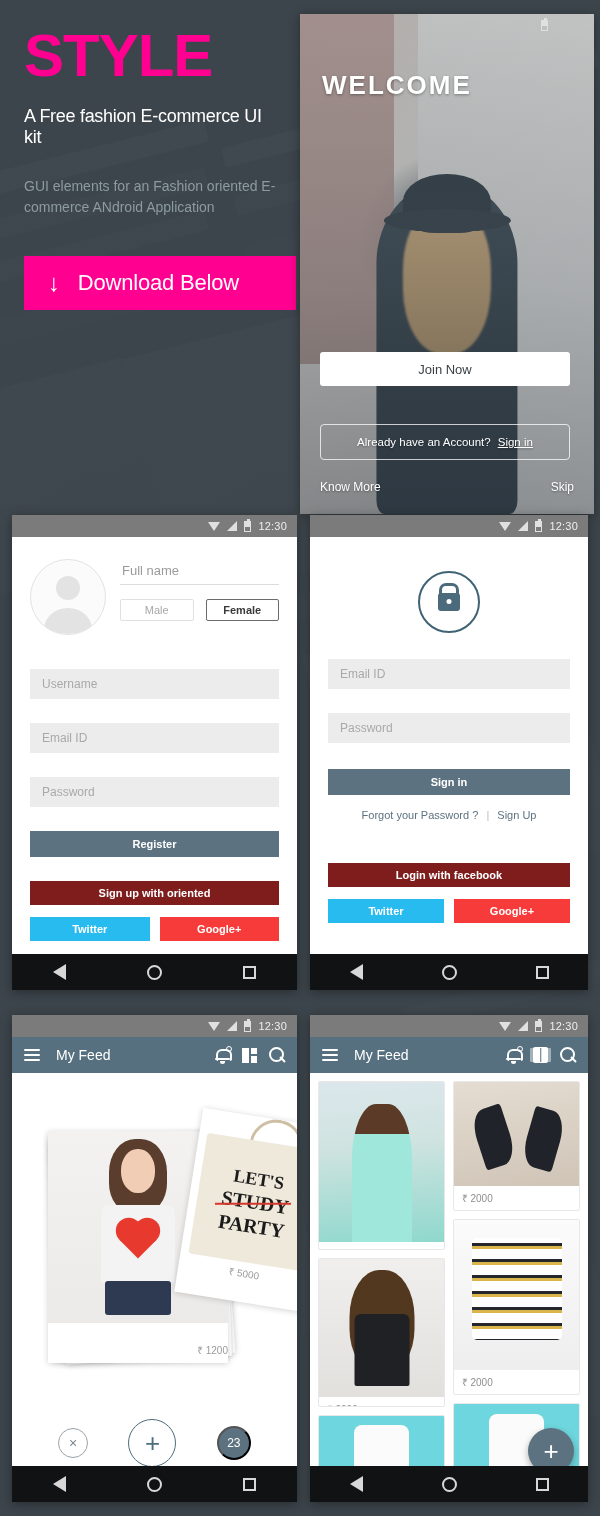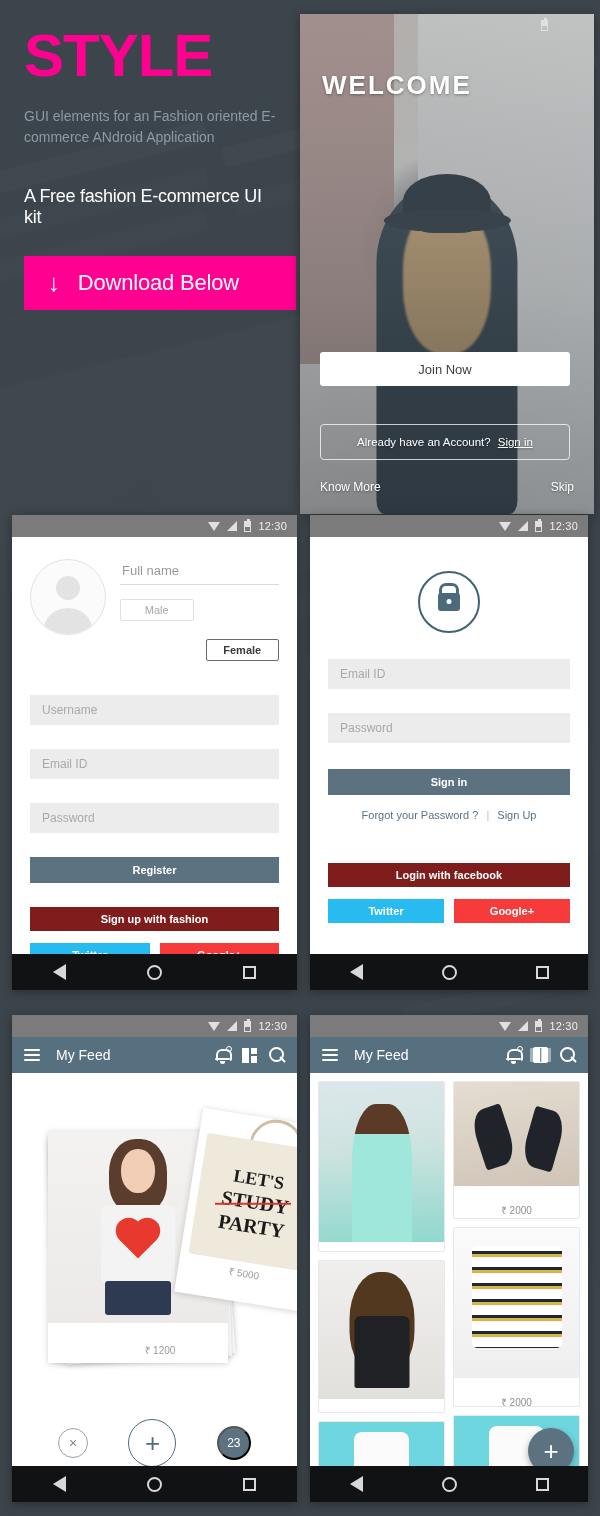--- a/index.html
+++ b/index.html
@@ -205,21 +205,21 @@
     font-size:13px; color:#9b9b9b; padding:4px 2px 6px 2px;
     font-family:"Liberation Sans", sans-serif; outline:none; background:transparent;
   }
   #fullname-input::placeholder { color:#9b9b9b; }
   .gender-row { display:flex; gap:12px; margin-top:14px; }
   .gender-btn {
     flex:1; height:22px; border:1px solid #e0e0e0; background:#fff;
     font-size:11px; color:#a8a8a8; border-radius:2px; cursor:pointer;
     font-family:"Liberation Sans", sans-serif;
   }
-  .gender-btn.selected { border-color:#6b6b6b; color:#3a3a3a; font-weight:bold;margin-top:40px; }
+  .gender-btn.selected { border-color:#6b6b6b; color:#3a3a3a; font-weight:bold; }
 
   .field {
     width:100%; height:30px; background:#ececec; border:none;
     padding:0 12px; font-size:12px; color:#a9a9a9;
     font-family:"Liberation Sans", sans-serif; outline:none;
     display:block;
   }
   .field::placeholder { color:#a9a9a9; }
   .field-gap { margin-top:24px; }
 
@@ -350,21 +350,21 @@
   #m-heart:before, #m-heart:after {
     content:''; position:absolute; width:26px; height:26px; background:#e8392f; border-radius:50%;
   }
   #m-heart:before { top:-13px; left:0; }
   #m-heart:after { left:13px; top:0; }
   #m-shorts {
     position:absolute; left:50%; top:150px; transform:translateX(-50%);
     width:66px; height:34px; background:#2d3a52; border-radius:3px;
   }
   .card-price {
-    position:absolute; bottom:6px; left:0; right:0; text-align:center;
+    position:absolute; bottom:6px; left:0; right:0; text-align:right;
     font-size:10px; color:#9a9a9a;margin-left:44px;
   }
   #sc-tote {
     position:absolute; left:176px; top:44px; width:132px; height:186px;
     background:#fff; transform:rotate(9deg);
     box-shadow: 0 1px 6px rgba(0,0,0,.18); overflow:hidden;
   }
   #tote-bag {
     position:absolute; left:8px; top:24px; width:112px; height:122px;
     background:#efe9dc; border-radius:3px;
@@ -416,21 +416,21 @@
     display:flex; gap:8px; padding:8px;
     height:415px; overflow:hidden; background:#fff; position:relative;
   }
   .grid-col { flex:1; display:flex; flex-direction:column; gap:8px; }
   .product-card {
     background:#fff; border:1px solid #e8e8e8; border-radius:2px;
     overflow:hidden; position:relative;
   }
   .product-img { width:100%; display:block; }
   .product-price {
-    text-align:center; font-size:10px; color:#8f8f8f; padding:17px 8px;
+    text-align:left; font-size:10px; color:#8f8f8f; padding:5px 8px;
   }
   .pi-a { height:160px; background:linear-gradient(175deg,#dce7ec 0%,#cfe3e0 40%,#8fd8cd 100%); position:relative; }
   .pi-a:after { content:''; position:absolute; left:26%; top:14%; width:48%; height:86%;
     background:linear-gradient(180deg,#5c3a28 0 22%, #9fe6db 22% 100%); border-radius:40% 40% 0 0; }
   .pi-b { height:104px; background:linear-gradient(170deg,#e5ddd2,#cfc4b6); position:relative; }
   .pi-b:before { content:''; position:absolute; left:18%; top:24%; width:26%; height:58%;
     background:#20242a; border-radius:46% 8% 46% 8%; transform:rotate(-18deg); }
   .pi-b:after { content:''; position:absolute; right:16%; top:26%; width:26%; height:58%;
     background:#20242a; border-radius:8% 46% 8% 46%; transform:rotate(16deg); }
   .pi-c { height:138px; background:linear-gradient(180deg,#f0efed,#e2e0dd); position:relative; }
@@ -472,22 +472,22 @@
   <div class="wm img" style="left:330px;top:620px;width:260px;height:260px;"></div>
   <div class="wm" style="left:380px;top:70px;width:220px;height:24px;"></div>
   <div class="wm d" style="left:400px;top:980px;width:240px;height:22px;"></div>
   <div class="wm img" style="left:60px;top:1080px;width:240px;height:280px;"></div>
   <div class="wm img" style="left:360px;top:1180px;width:240px;height:260px;"></div>
 </div>
 <div id="bg-tint"></div>
 
 <div id="hero">
   <div id="hero-title">STYLE</div>
+  <div id="hero-sub">A Free fashion E-commerce UI kit</div>
   <div id="hero-desc">GUI elements for an Fashion oriented E-commerce ANdroid Application</div>
-  <div id="hero-sub">A Free fashion E-commerce UI kit</div>
   <button id="download-btn">
     <span class="arrow-dn">↓</span>
     <span>Download Below</span>
   </button>
 </div>
 
 <div class="phone" id="welcome">
   <div id="welcome-photo">
     <div id="wp-building"></div>
     <div id="wp-wall"></div>
@@ -542,21 +542,21 @@
     <div style="margin-top:34px;">
       <input class="field" placeholder="Username" style="">
       <input class="field field-gap" placeholder="Email ID" style="">
       <input class="field field-gap" type="password" placeholder="Password" style="">
     </div>
 
     <div style="margin-top:24px;">
       <button class="primary-btn">Register</button>
     </div>
     <div style="margin-top:24px;">
-      <button class="fb-btn">Sign up with fashion</button>
+      <button class="fb-btn">Sign up with oriented</button>
     </div>
     <div class="social-row">
       <button class="tw-btn">Twitter</button>
       <button class="gp-btn">Google+</button>
     </div>
   </div>
 
   <div class="navbar">
     <span class="nav-back"></span>
     <span class="nav-home"></span>

